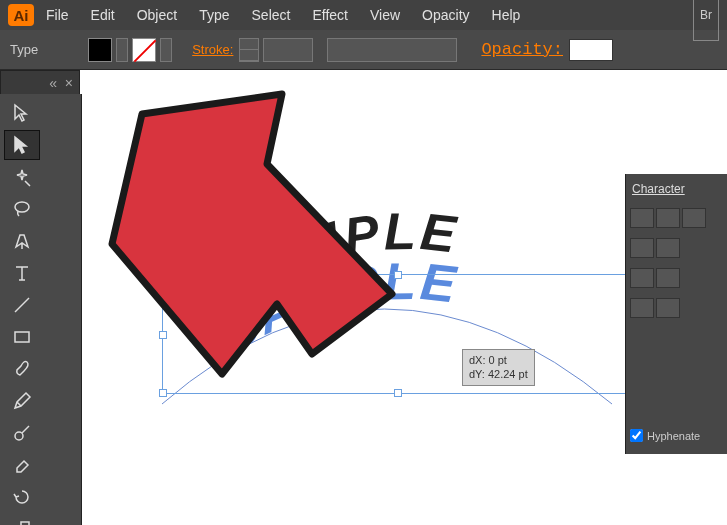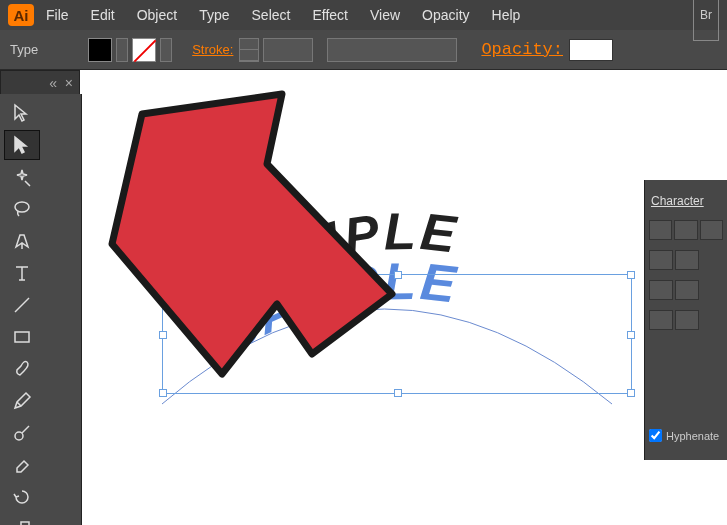--- a/index.html
+++ b/index.html
@@ -45,21 +45,21 @@
 .canvas { flex: 1; background: #fff; position: relative; }
 .arc-path { position: absolute; stroke: #6b8bd0; stroke-width: 1; fill: none; }
 .bbox { position: absolute; border: 1px solid #6aa0e0; }
 .handle { position: absolute; width: 8px; height: 8px; background: #fff; border: 1px solid #6aa0e0; }
 .tooltip { position: absolute; background: #d8d8d8; border: 1px solid #888; padding: 3px 6px; font-size: 11px; color: #333; line-height: 1.3; }
 
 
 .red-arrow { position: absolute; }
 
 
-.rightpanel { background: #474747; width: 83px; border-left: 1px solid #222; padding: 12px 4px; color: #ccc; font-size: 12px; display: flex; flex-direction: column; gap: 10px; position: absolute; right: 0; top: 180px; height: 280px; }
+.rightpanel { background: #474747; width: 102px; border-left: 1px solid #222; padding: 6px 4px; color: #ccc; font-size: 12px; display: flex; flex-direction: column; gap: 10px; position: absolute; right: 0; top: 174px; height: 280px; }
 .panel-title { font-size: 12px; text-decoration: underline; color: #ddd; padding: 2px; }
 .mini-row { display: flex; gap: 2px; }
 .mini-btn { width: 24px; height: 20px; background: #555; border: 1px solid #333; }
 .hyphen-row { display: flex; align-items: center; gap: 4px; margin-top: auto; margin-bottom: 6px; font-size: 11px; }
 .hyphen-row input { width: 13px; height: 13px; }
 </style>
 </head>
 <body>
 
 <div class="menubar">
@@ -207,20 +207,24 @@
       <div class="handle" style="left:-4px; top:-4px;"></div>
       <div class="handle" style="left:231px; top:-4px;"></div>
       <div class="handle" style="right:-4px; top:-4px;"></div>
       <div class="handle" style="left:-4px; top:56px;"></div>
       <div class="handle" style="right:-4px; top:56px;"></div>
       <div class="handle" style="left:-4px; bottom:-4px;"></div>
       <div class="handle" style="left:231px; bottom:-4px;"></div>
       <div class="handle" style="right:-4px; bottom:-4px;"></div>
     </div>
 
+    <div class="tooltip" style="left:380px; top:255px;">
+      <div>dX: 0 pt</div>
+      <div>dY: 42.24 pt</div>
+    </div>
 
     <svg class="red-arrow" style="left:-10px; top:-20px;" width="360" height="350">
       <path d="M 70 40 L 210 20 L 195 90 L 320 220 L 240 280 L 205 230 L 150 300 L 40 170 Z" fill="#d8343e" stroke="#1a1a1a" stroke-width="7" stroke-linejoin="round"></path>
     </svg>
   </div>
 </div>
 
 <div class="rightpanel">
   <div class="panel-title">Character</div>
   <div class="mini-row">

